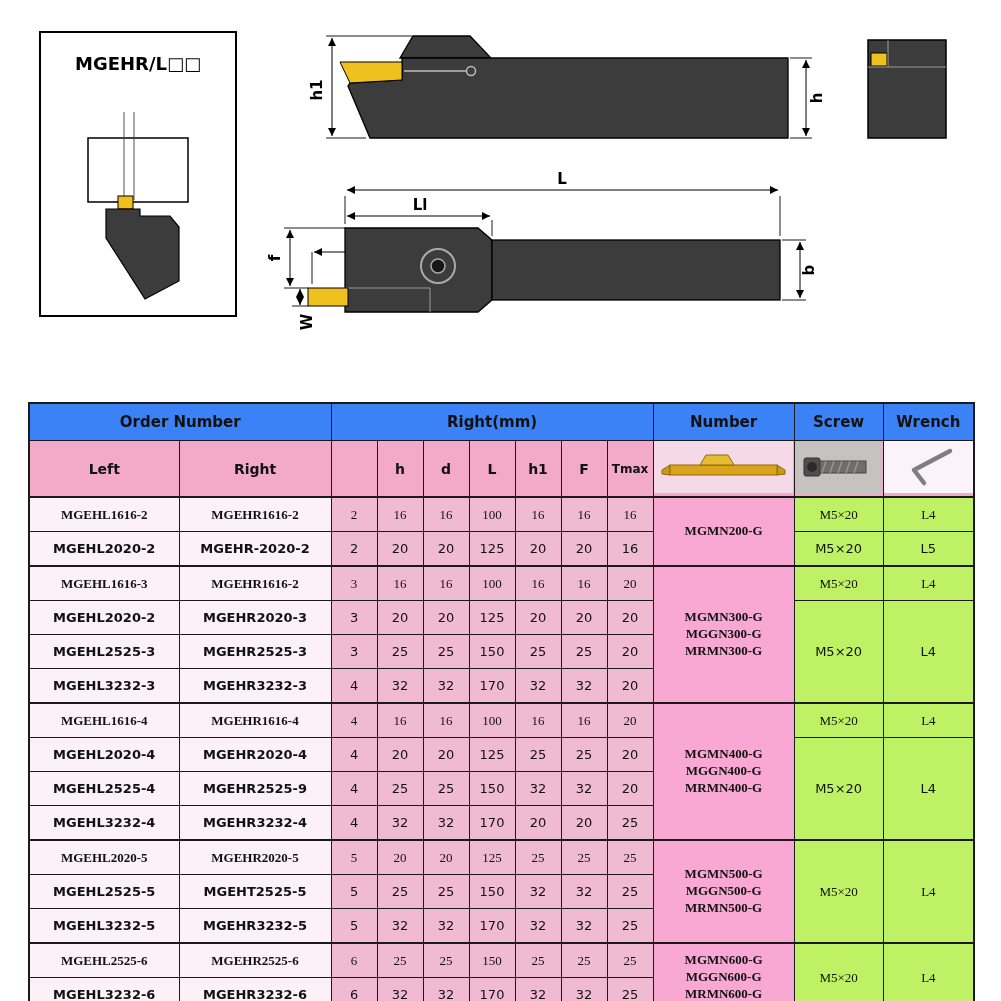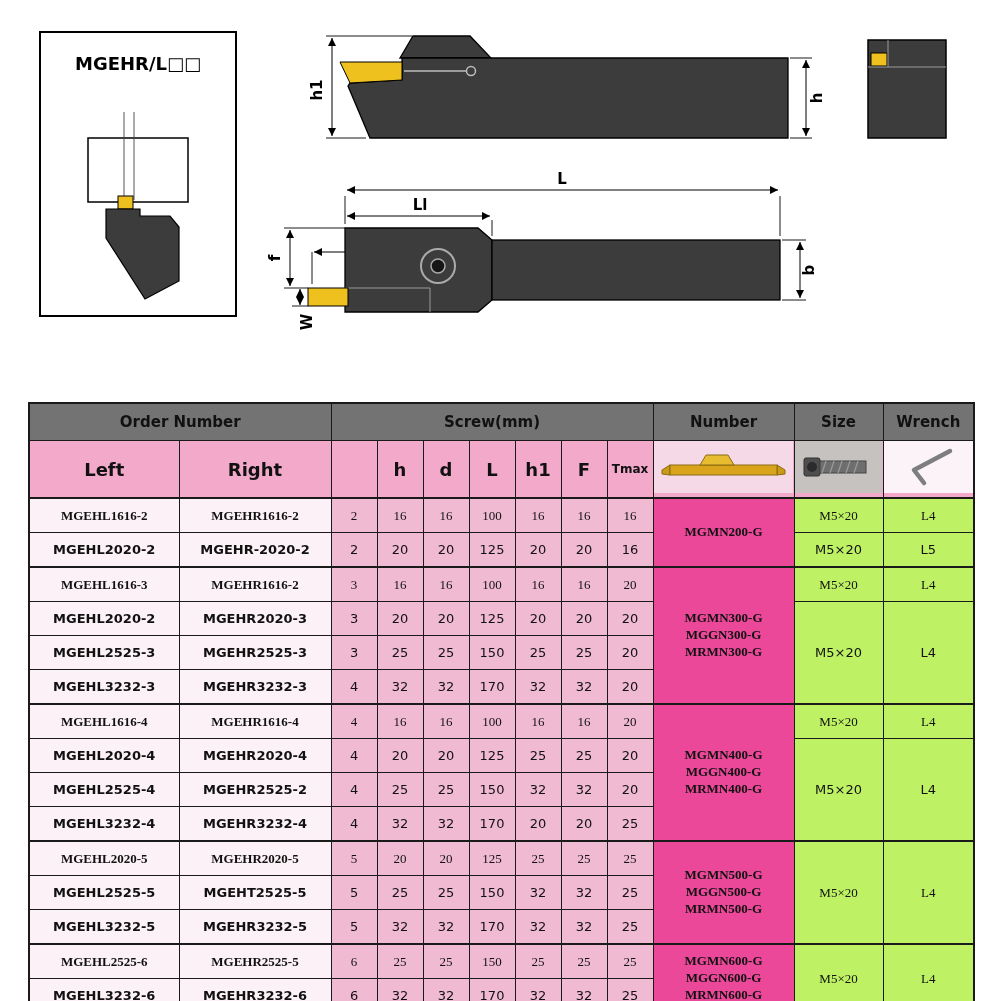--- a/index.html
+++ b/index.html
@@ -12,27 +12,27 @@
 
   table.spec {
     border-collapse:collapse; table-layout:fixed;
     width:945px; margin:2px 28px 0 28px;
     border:2px solid #1a1a1a;
   }
   .spec th, .spec td {
     border:1px solid #1a1a1a; text-align:center; vertical-align:middle;
     padding:0 2px; overflow:hidden;
   }
-  .spec thead .r1 th { height:36px; background:#737373; font-size:15px; font-weight:700; }
-  .spec thead .r2 th { height:52px; background:#f3a9ca; font-size:18px; font-weight:700; border-bottom:2px solid #1a1a1a; }
+  .spec thead .r1 th { height:36px; background:#3b82f6; font-size:15px; font-weight:700; }
+  .spec thead .r2 th { height:52px; background:#f3a9ca; font-size:14px; font-weight:700; border-bottom:2px solid #1a1a1a; }
   .spec thead .r2 th.th-photo { padding:0; }
   .spec tbody td { height:33px; font-size:13px; }
   td.order  { background:#fcf1f6; font-weight:700; font-size:12.5px; }
   td.size   { background:#f1bad3; font-weight:400; }
-  td.insert { background:#ec4899; font-weight:700; font-size:12.5px; white-space:pre-line; line-height:1.3; }
+  td.insert { background:#f9a8d4; font-weight:700; font-size:12.5px; white-space:pre-line; line-height:1.3; }
   td.screw, td.wrench { background:#bef264; }
   tr.group-start td { border-top:2px solid #1a1a1a;font-family:Liberation Serif, serif; }
 
   .dimtext { font-weight:700; font-size:15px; fill:#000; }
   .ext { stroke:#000; stroke-width:0.9; }
   .dim { stroke:#000; stroke-width:1; }
 </style>
 </head>
 <body>
 
@@ -134,23 +134,23 @@
     <col style="width:46px">
       <col style="width:46px">
       <col style="width:46px">
     <col style="width:141px">
       <col style="width:89px">
       <col style="width:91px">
   </colgroup>
   <thead>
     <tr class="r1">
       <th colspan="2">Order Number</th>
-      <th colspan="7">Screw(mm)</th>
+      <th colspan="7">Right(mm)</th>
       <th>Number</th>
-      <th>Size</th>
+      <th>Screw</th>
       <th>Wrench</th>
     </tr>
     <tr class="r2">
       <th>Left</th>
       <th>Right</th>
       <th></th>
       <th>h</th>
       <th>d</th>
       <th>L</th>
       <th>h1</th>
@@ -289,21 +289,21 @@
         <td class="size">20</td>
         <td class="size">125</td>
         <td class="size">25</td>
         <td class="size">25</td>
         <td class="size">20</td>
         <td class="screw" rowspan="3">M5×20</td>
         <td class="wrench" rowspan="3">L4</td>
       </tr>
       <tr>
         <td class="order">MGEHL2525-4</td>
-        <td class="order">MGEHR2525-2</td>
+        <td class="order">MGEHR2525-9</td>
         <td class="size">4</td>
         <td class="size">25</td>
         <td class="size">25</td>
         <td class="size">150</td>
         <td class="size">32</td>
         <td class="size">32</td>
         <td class="size">20</td>
       </tr>
       <tr>
         <td class="order">MGEHL3232-4</td>
@@ -349,21 +349,21 @@
         <td class="size">5</td>
         <td class="size">32</td>
         <td class="size">32</td>
         <td class="size">170</td>
         <td class="size">32</td>
         <td class="size">32</td>
         <td class="size">25</td>
       </tr>
       <tr class="group-start">
         <td class="order">MGEHL2525-6</td>
-        <td class="order">MGEHR2525-5</td>
+        <td class="order">MGEHR2525-6</td>
         <td class="size">6</td>
         <td class="size">25</td>
         <td class="size">25</td>
         <td class="size">150</td>
         <td class="size">25</td>
         <td class="size">25</td>
         <td class="size">25</td>
         <td class="insert" rowspan="2">MGMN600-G
 MGGN600-G
 MRMN600-G</td>

